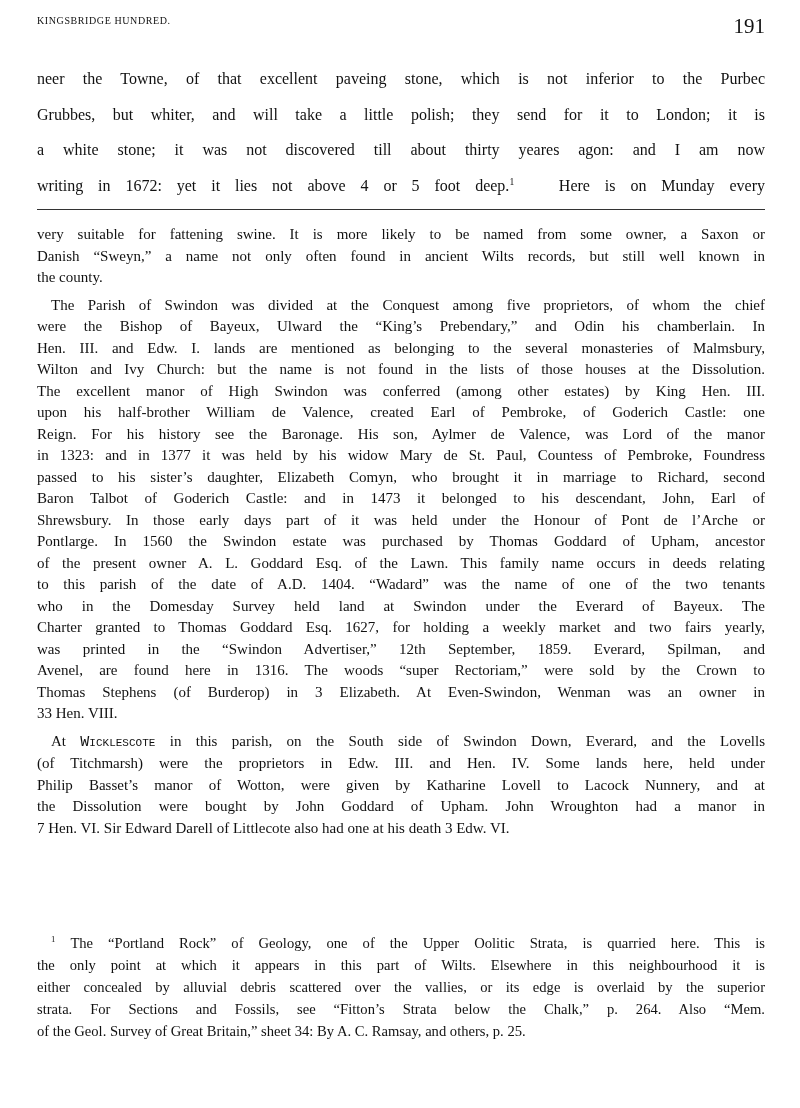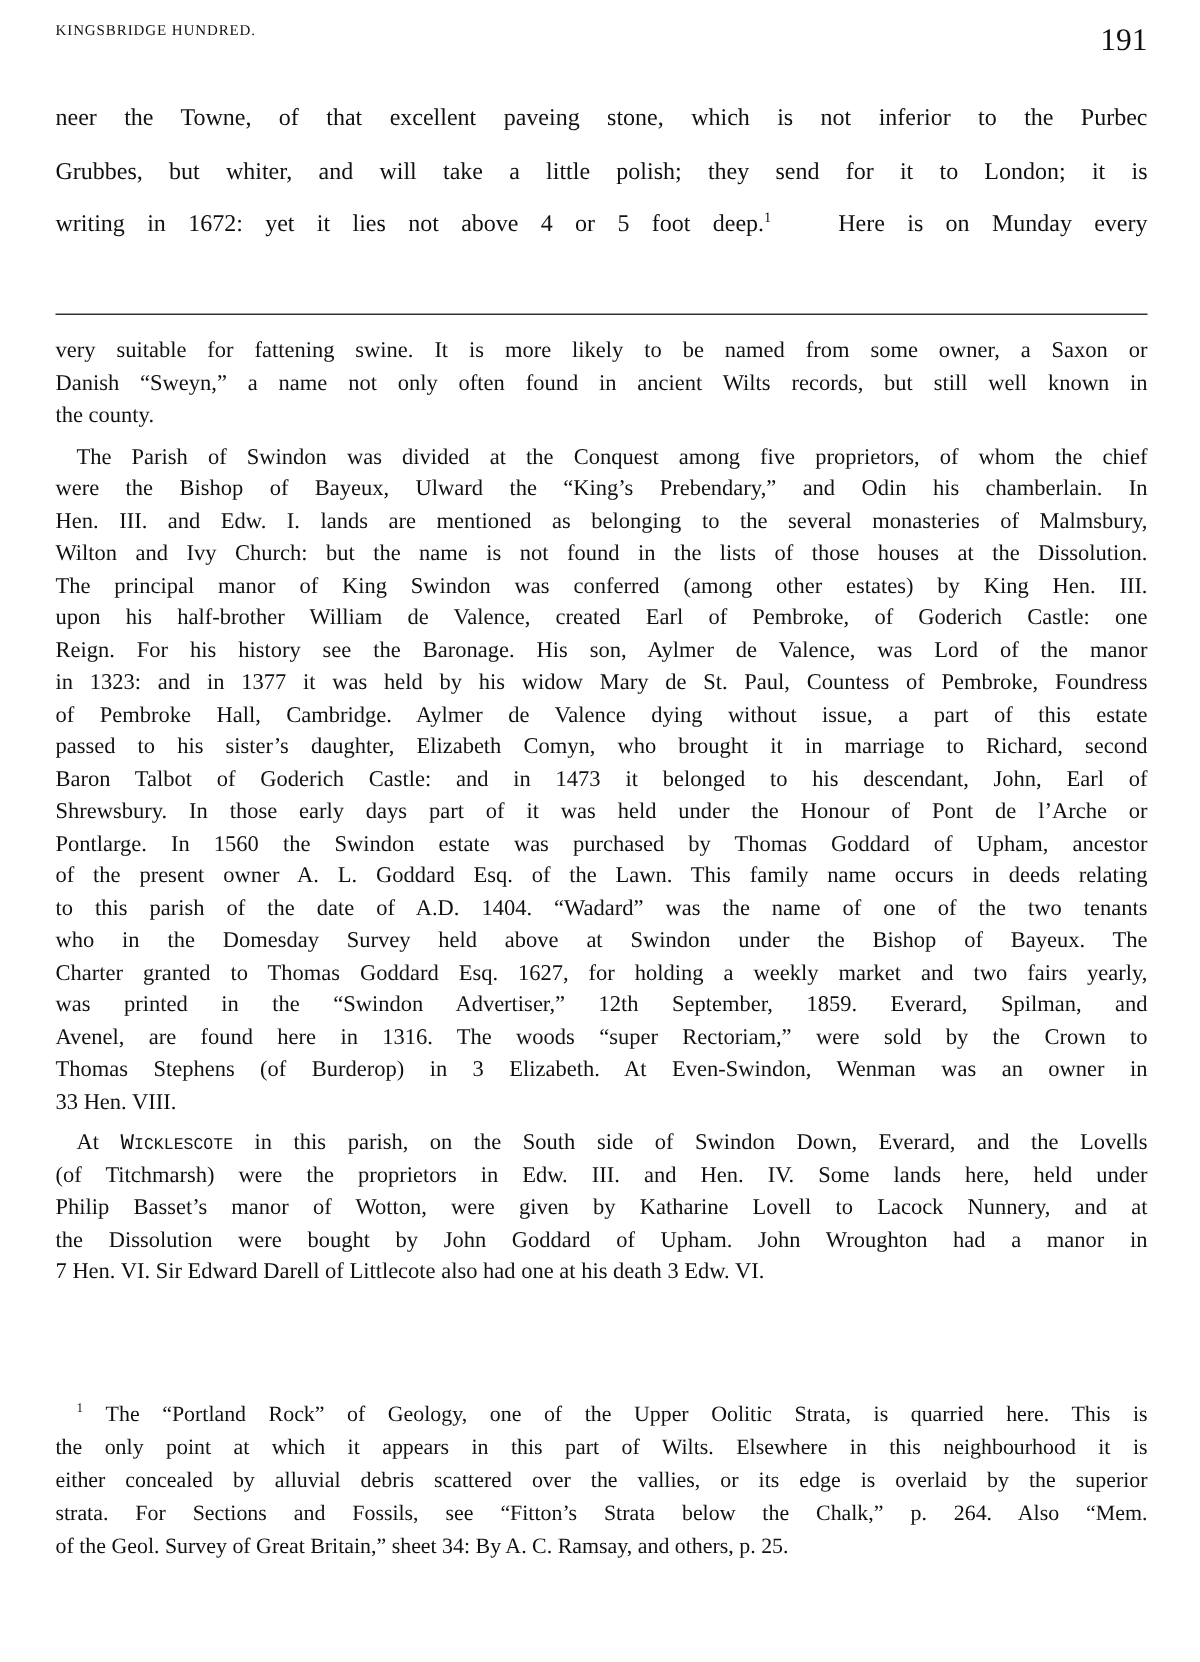--- a/index.html
+++ b/index.html
@@ -128,49 +128,49 @@
 <div class="page">
 
   <div class="running-head">
     <div class="running-title">KINGSBRIDGE HUNDRED.</div>
     <div class="page-number">191</div>
   </div>
 
   <div class="main-text">
     <span class="ln">neer the Towne, of that excellent paveing stone, which is not inferior to the Purbec</span>
     <span class="ln">Grubbes, but whiter, and will take a little polish; they send for it to London; it is</span>
+    <span class="ln">a white stone; it was not discovered till about thirty yeares agon: and I am now</span>
     <span class="ln"><span>writing in 1672: yet it lies not above 4 or 5 foot deep.</span><sup>1</sup>&nbsp;&nbsp; <span>Here is on Munday every</span></span>
   </div>
 
   <div class="rule"></div>
 
   <div class="notes">
     <div>
       <span class="ln">very suitable for fattening swine.  It is more likely to be named from some owner, a Saxon or</span>
       <span class="ln">Danish “Sweyn,” a name not only often found in ancient Wilts records, but still well known in</span>
       <span class="ln last">the county.</span>
     </div>
     <div class="para-gap"></div>
     <div>
       <span class="ln indent">The Parish of Swindon was divided at the Conquest among five proprietors, of whom the chief</span>
       <span class="ln">were the Bishop of Bayeux, Ulward the “King’s Prebendary,” and Odin his chamberlain.  In</span>
       <span class="ln">Hen. III. and Edw. I. lands are mentioned as belonging to the several monasteries of Malmsbury,</span>
       <span class="ln">Wilton and Ivy Church: but the name is not found in the lists of those houses at the Dissolution.</span>
-      <span class="ln">The principal manor of King Swindon was conferred (among other estates) by King Hen. III.</span>
+      <span class="ln">The excellent manor of High Swindon was conferred (among other estates) by King Hen. III.</span>
       <span class="ln">upon his half-brother William de Valence, created Earl of Pembroke, of Goderich Castle: one</span>
       <span class="ln">Reign.  For his history see the Baronage.  His son, Aylmer de Valence, was Lord of the manor</span>
       <span class="ln">in 1323: and in 1377 it was held by his widow Mary de St. Paul, Countess of Pembroke, Foundress</span>
-      <span class="ln">of Pembroke Hall, Cambridge.  Aylmer de Valence dying without issue, a part of this estate</span>
       <span class="ln">passed to his sister’s daughter, Elizabeth Comyn, who brought it in marriage to Richard, second</span>
       <span class="ln">Baron Talbot of Goderich Castle: and in 1473 it belonged to his descendant, John, Earl of</span>
       <span class="ln">Shrewsbury.  In those early days part of it was held under the Honour of Pont de l’Arche or</span>
       <span class="ln">Pontlarge.  In 1560 the Swindon estate was purchased by Thomas Goddard of Upham, ancestor</span>
       <span class="ln">of the present owner A. L. Goddard Esq. of the Lawn.  This family name occurs in deeds relating</span>
       <span class="ln">to this parish of the date of A.D. 1404.  “Wadard” was the name of one of the two tenants</span>
-      <span class="ln">who in the Domesday Survey held above at Swindon under the Bishop of Bayeux.  The</span>
+      <span class="ln">who in the Domesday Survey held land at Swindon under the Everard of Bayeux.  The</span>
       <span class="ln">Charter granted to Thomas Goddard Esq. 1627, for holding a weekly market and two fairs yearly,</span>
       <span class="ln">was printed in the “Swindon Advertiser,” 12th September, 1859.  Everard, Spilman, and</span>
       <span class="ln">Avenel, are found here in 1316.  The woods “super Rectoriam,” were sold by the Crown to</span>
       <span class="ln">Thomas Stephens (of Burderop) in 3 Elizabeth.  At Even-Swindon, Wenman was an owner in</span>
       <span class="ln last">33 Hen. VIII.</span>
     </div>
     <div class="para-gap"></div>
     <div>
       <span class="ln indent"><span>At </span><span class="sc">Wicklescote</span><span> in this parish, on the South side of Swindon Down, Everard, and the Lovells</span></span>
       <span class="ln">(of Titchmarsh) were the proprietors in Edw. III. and Hen. IV.  Some lands here, held under</span>

